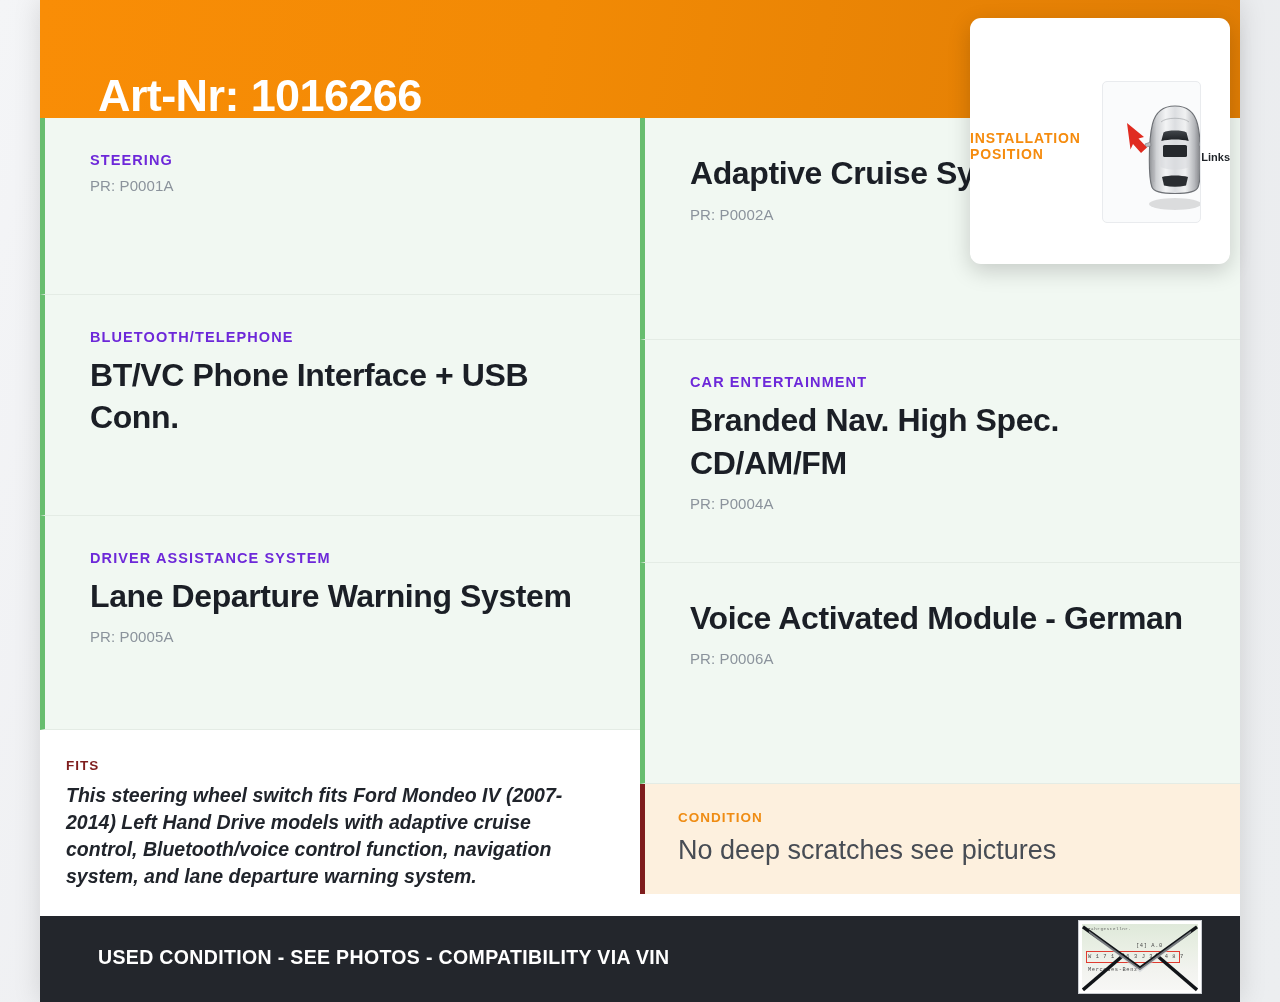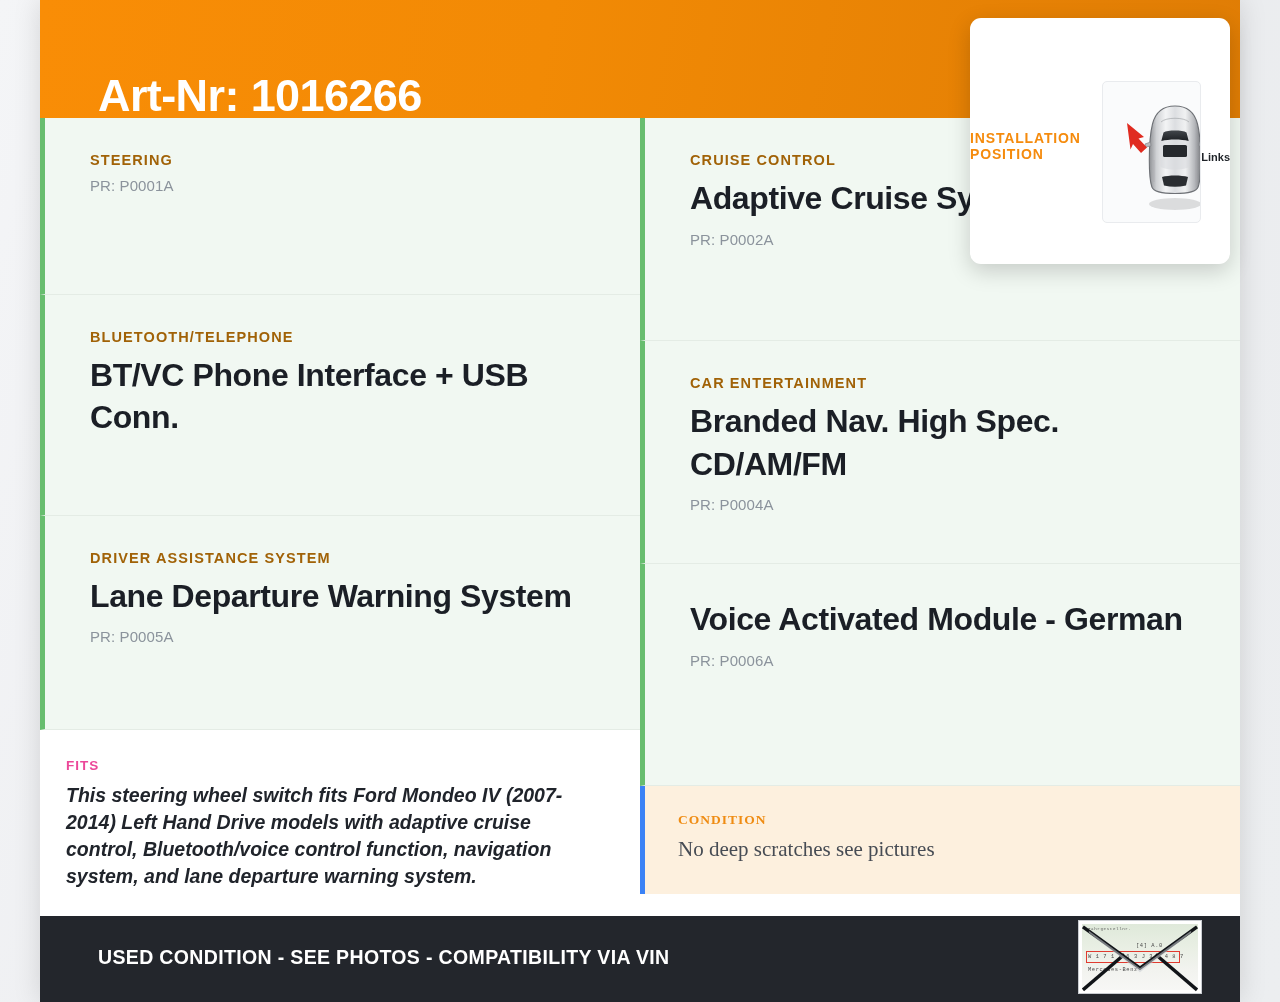--- a/index.html
+++ b/index.html
@@ -67,21 +67,21 @@
     background: #f1f8f2;
     border-left: 5px solid #68bd6f;
     border-bottom: 1px solid #e4ece5;
     padding: 34px 40px 30px 45px;
     position: relative;
   }
   .spec-label {
     font-size: 14.5px;
     font-weight: bold;
     letter-spacing: 1.1px;
-    color: #a16207;
+    color: #6d28d9;
     text-transform: uppercase;
     margin-bottom: 9px;
   }
   .spec-value {
     font-size: 32px;
     font-weight: bold;
     color: #1b1f26;
     line-height: 1.33;
     letter-spacing: -0.4px;
     margin-bottom: 11px;
@@ -104,50 +104,49 @@
   
   .fits {
     background: #ffffff;
     padding: 28px 46px 26px 26px;
     flex: 1 1 auto;
   }
   .fits-label {
     font-size: 13.5px;
     font-weight: bold;
     letter-spacing: 1px;
-    color: #ec4899;
+    color: #7f1d1d;
     text-transform: uppercase;
     margin-bottom: 9px;
   }
   .fits-text {
     font-size: 19.5px;
     font-weight: bold;
     color: #20242b;
     line-height: 1.38;
     font-style: italic;
   }
 
   
   .condition {
     background: #fdf0de;
-    border-left: 5px solid #3b82f6;
+    border-left: 5px solid #7f1d1d;
     padding: 26px 40px 26px 33px;
     flex: 1 1 auto;
-    font-family: Liberation Serif, serif;
   }
   .condition-label {
     font-size: 13.5px;
     font-weight: bold;
     letter-spacing: 1px;
     color: #ef8c13;
     text-transform: uppercase;
     margin-bottom: 8px;
   }
   .condition-text {
-    font-size: 21px;
+    font-size: 27px;
     color: #474c54;
     line-height: 1.3;
   }
 
   .col-right .filler {
     background: #ffffff;
     height: 22px;
     flex: 0 0 22px;
   }
 
@@ -282,21 +281,20 @@
       <div class="fits">
         <div class="fits-label">Fits</div>
         <div class="fits-text">This steering wheel switch fits Ford Mondeo IV (2007-2014) Left Hand Drive models with adaptive cruise control, Bluetooth/voice control function, navigation system, and lane departure warning system.</div>
       </div>
 
     </div>
 
     <div class="col col-right">
 
       <div class="spec">
-        <div class="spec-label">Cruise Control</div>
         <div class="spec-value">Adaptive Cruise System</div>
         <div class="spec-pr">PR: P0002A</div>
       </div>
 
       <div class="spec">
         <div class="spec-label">Car Entertainment</div>
         <div class="spec-value">Branded Nav. High Spec. CD/AM/FM</div>
         <div class="spec-pr">PR: P0004A</div>
       </div>
 

